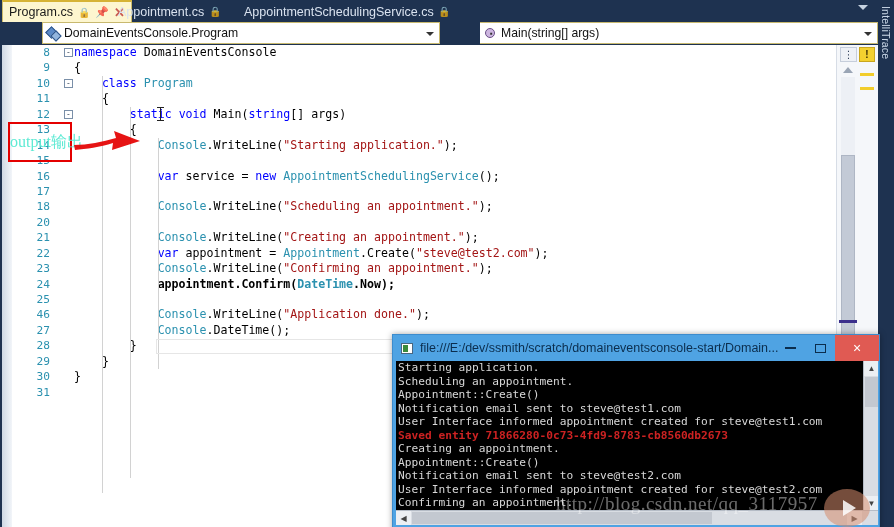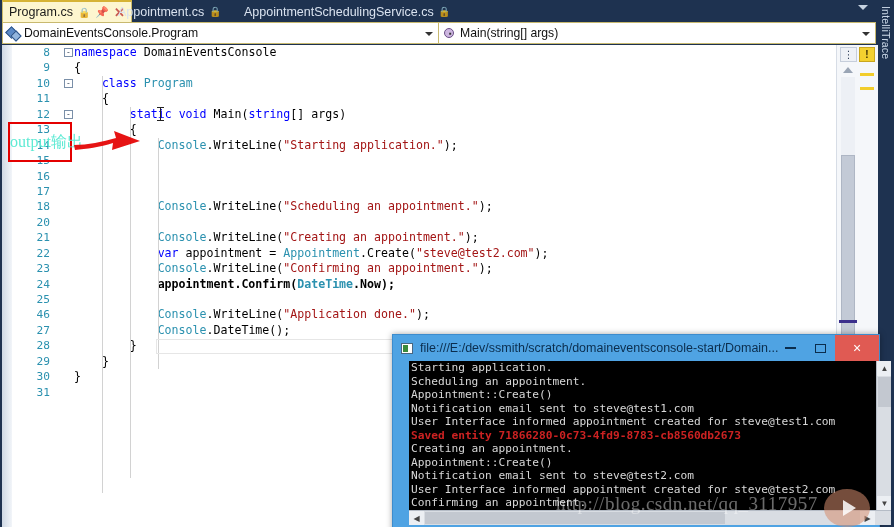--- a/index.html
+++ b/index.html
@@ -66,20 +66,21 @@
     position: absolute; left: 2px; top: 22px; width: 876px; height: 22px;
     display: flex;
   }
   .navbox {
     height: 22px; background: #ffffff;
     border: 1px solid #c8b96f;
     display: flex; align-items: center; gap: 4px;
     padding: 4px 4px;
     font-size: 12.2px; color: #111;
     position: relative;
+    margin-left: 40px;
   }
   .navbox.left { width: 437px; }
   .navbox.right { width: 437px; border-left: none; }
   .navbox .ddcaret {
     position: absolute; right: 5px; top: 9px;
     width: 0; height: 0;
     border-left: 4px solid transparent; border-right: 4px solid transparent;
     border-top: 4px solid #333;
   }
   .ico-member {
@@ -202,21 +203,21 @@
   .cmd-ico { width:12px; height:11px; background:#fff; border:1px solid #4a667f; position:relative; }
   .cmd-ico::after{content:"";position:absolute;left:1px;top:1px;width:5px;height:7px;background:#3a8a3a;}
   .win-btns { position:absolute; right:0; top:0; height:26px; display:flex; align-items:stretch; }
   .wb { width:30px; display:flex; align-items:center; justify-content:center;
         color:#0b2d4d; font-size:13px; }
   .wb.close { width:44px; background:#e05a53; color:#fff; font-size:14px; }
   .wb.max span { display:block; width:11px; height:9px; border:1.5px solid #0b2d4d; }
   .wb.min span { display:block; width:11px; height:0; border-top:2px solid #0b2d4d; }
 
   .console-body {
-    position:absolute; left:16px; top:26px; width:482px; height:164px;
+    position:absolute; left:3px; top:26px; width:482px; height:164px;
     background:#000; overflow:hidden;
   }
   .con-text {
     position:absolute; left:2px; top:0px; right:16px;
     font-family: "DejaVu Sans Mono","Liberation Mono",monospace;
     font-size: 11.2px; line-height: 13.5px;
     color:#d8d8d8; white-space:pre;
   }
   .con-text .red { color:#cc2222; font-weight:bold; }
   .con-vsb {
@@ -319,21 +320,21 @@
     <div class="selection-margin"></div>
     <div class="code-area" id="code-area">
         <div class="line"><span class="lnum">8</span><span class="fold">-</span><span class="ltext" style="left: 62px;"><span class="kw">namespace</span><span class="pln"> </span><span class="pln">DomainEventsConsole</span></span></div>
         <div class="line"><span class="lnum">9</span><span class="ltext" style="left: 62px;"><span class="pln">{</span></span></div>
         <div class="line"><span class="lnum">10</span><span class="fold">-</span><span class="ltext" style="left: 89.88px;"><span class="kw">class</span><span class="pln"> </span><span class="typ">Program</span></span></div>
         <div class="line"><span class="lnum">11</span><span class="ltext" style="left: 89.88px;"><span class="pln">{</span></span></div>
         <div class="line"><span class="lnum">12</span><span class="fold">-</span><span class="ltext" style="left: 117.76px;"><span class="kw">static</span><span class="pln"> </span><span class="kw">void</span><span class="pln"> Main(</span><span class="kw">string</span><span class="pln">[] args)</span></span></div>
         <div class="line"><span class="lnum">13</span><span class="ltext" style="left: 117.76px;"><span class="pln">{</span></span></div>
         <div class="line"><span class="lnum">14</span><span class="ltext" style="left: 145.64px;"><span class="typ">Console</span><span class="pln">.WriteLine(</span><span class="str">"Starting application."</span><span class="pln">);</span></span></div>
         <div class="line"><span class="lnum">15</span><span class="ltext" style="left: 145.64px;"></span></div>
-        <div class="line"><span class="lnum">16</span></div>
+        <div class="line"><span class="lnum">16</span><span class="ltext" style="left: 145.64px;"><span class="kw">var</span><span class="pln"> service = </span><span class="kw">new</span><span class="pln"> </span><span class="typ">AppointmentSchedulingService</span><span class="pln">();</span></span></div>
         <div class="line"><span class="lnum">17</span><span class="ltext" style="left: 145.64px;"></span></div>
         <div class="line"><span class="lnum">18</span><span class="ltext" style="left: 145.64px;"><span class="typ">Console</span><span class="pln">.WriteLine(</span><span class="str">"Scheduling an appointment."</span><span class="pln">);</span></span></div>
         <div class="line"><span class="lnum">20</span><span class="ltext" style="left: 145.64px;"></span></div>
         <div class="line"><span class="lnum">21</span><span class="ltext" style="left: 145.64px;"><span class="typ">Console</span><span class="pln">.WriteLine(</span><span class="str">"Creating an appointment."</span><span class="pln">);</span></span></div>
         <div class="line"><span class="lnum">22</span><span class="ltext" style="left: 145.64px;"><span class="kw">var</span><span class="pln"> appointment = </span><span class="typ">Appointment</span><span class="pln">.Create(</span><span class="str">"steve@test2.com"</span><span class="pln">);</span></span></div>
         <div class="line"><span class="lnum">23</span><span class="ltext" style="left: 145.64px;"><span class="typ">Console</span><span class="pln">.WriteLine(</span><span class="str">"Confirming an appointment."</span><span class="pln">);</span></span></div>
         <div class="line"><span class="lnum">24</span><span class="ltext" style="left: 145.64px; font-weight: bold;"><span class="pln">appointment.Confirm(</span><span class="typ">DateTime</span><span class="pln">.Now);</span></span></div>
         <div class="line"><span class="lnum">25</span><span class="ltext" style="left: 145.64px;"></span></div>
         <div class="line"><span class="lnum">46</span><span class="ltext" style="left: 145.64px;"><span class="typ">Console</span><span class="pln">.WriteLine(</span><span class="str">"Application done."</span><span class="pln">);</span></span></div>
         <div class="line"><span class="lnum">27</span><span class="ltext" style="left: 145.64px;"><span class="typ">Console</span><span class="pln">.DateTime();</span></span></div>

